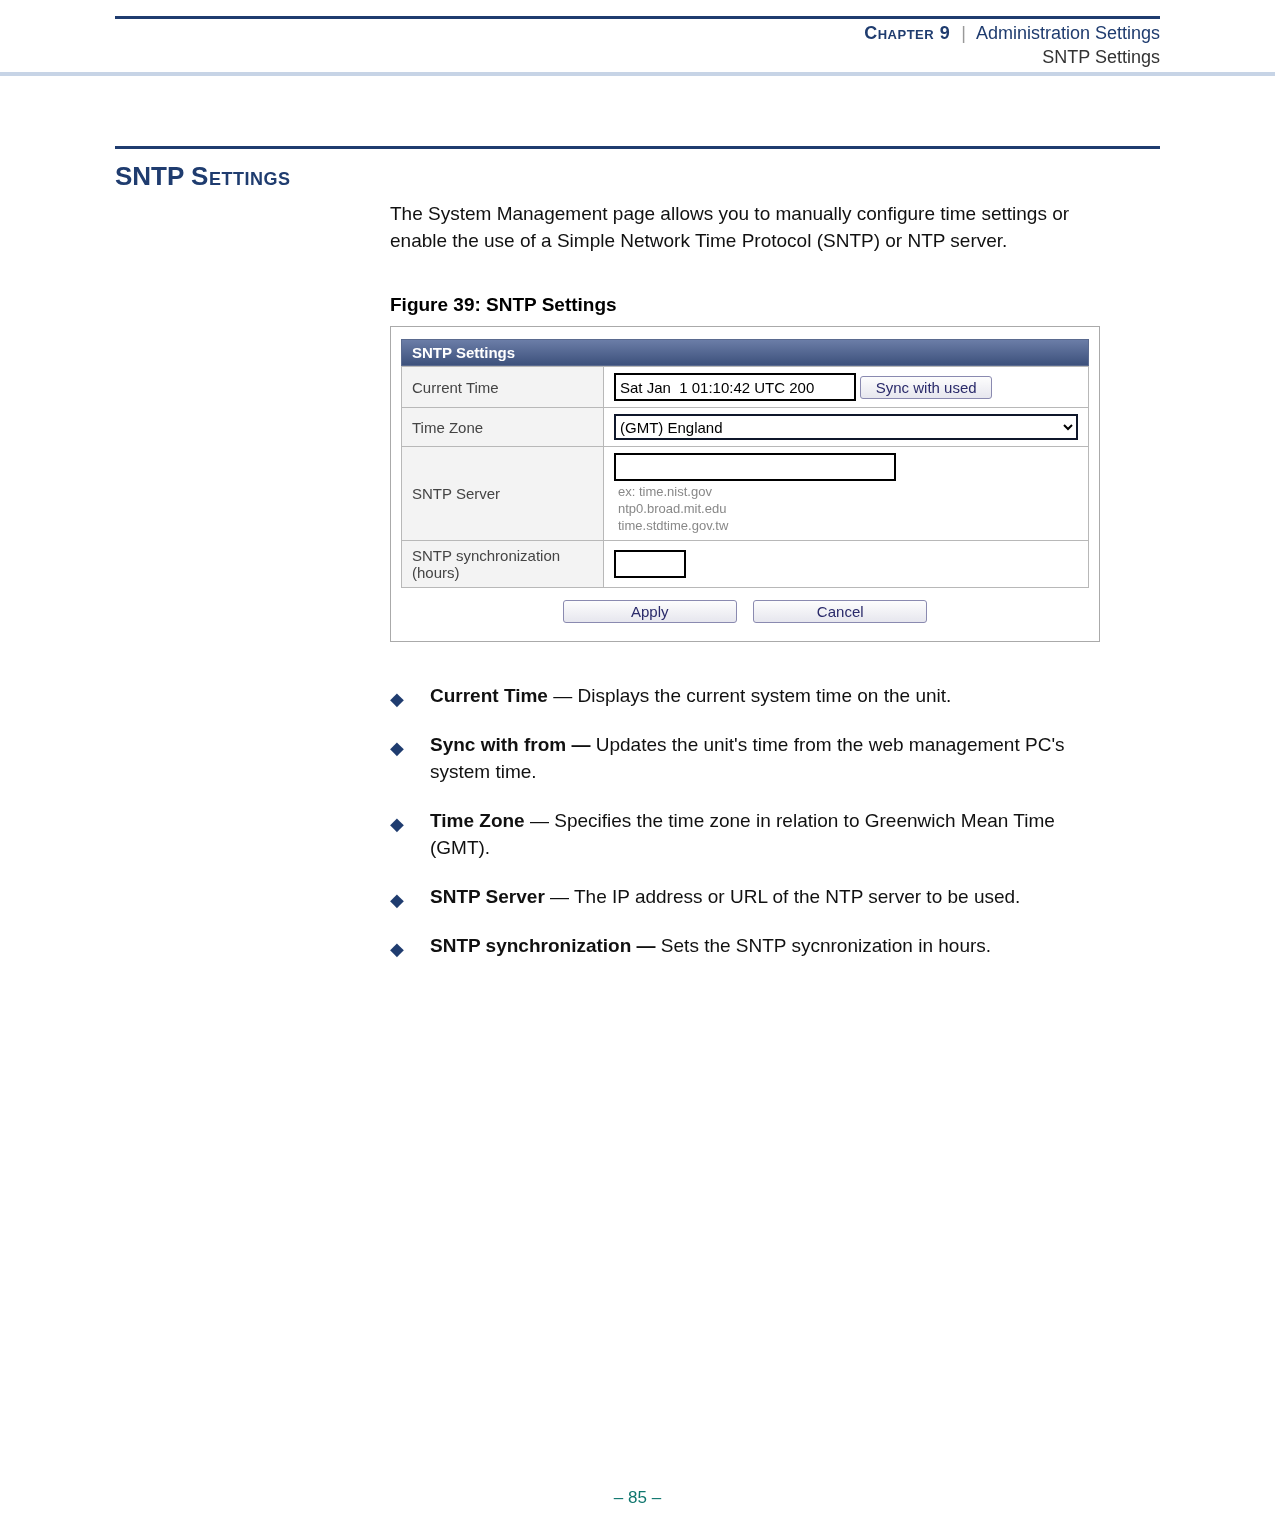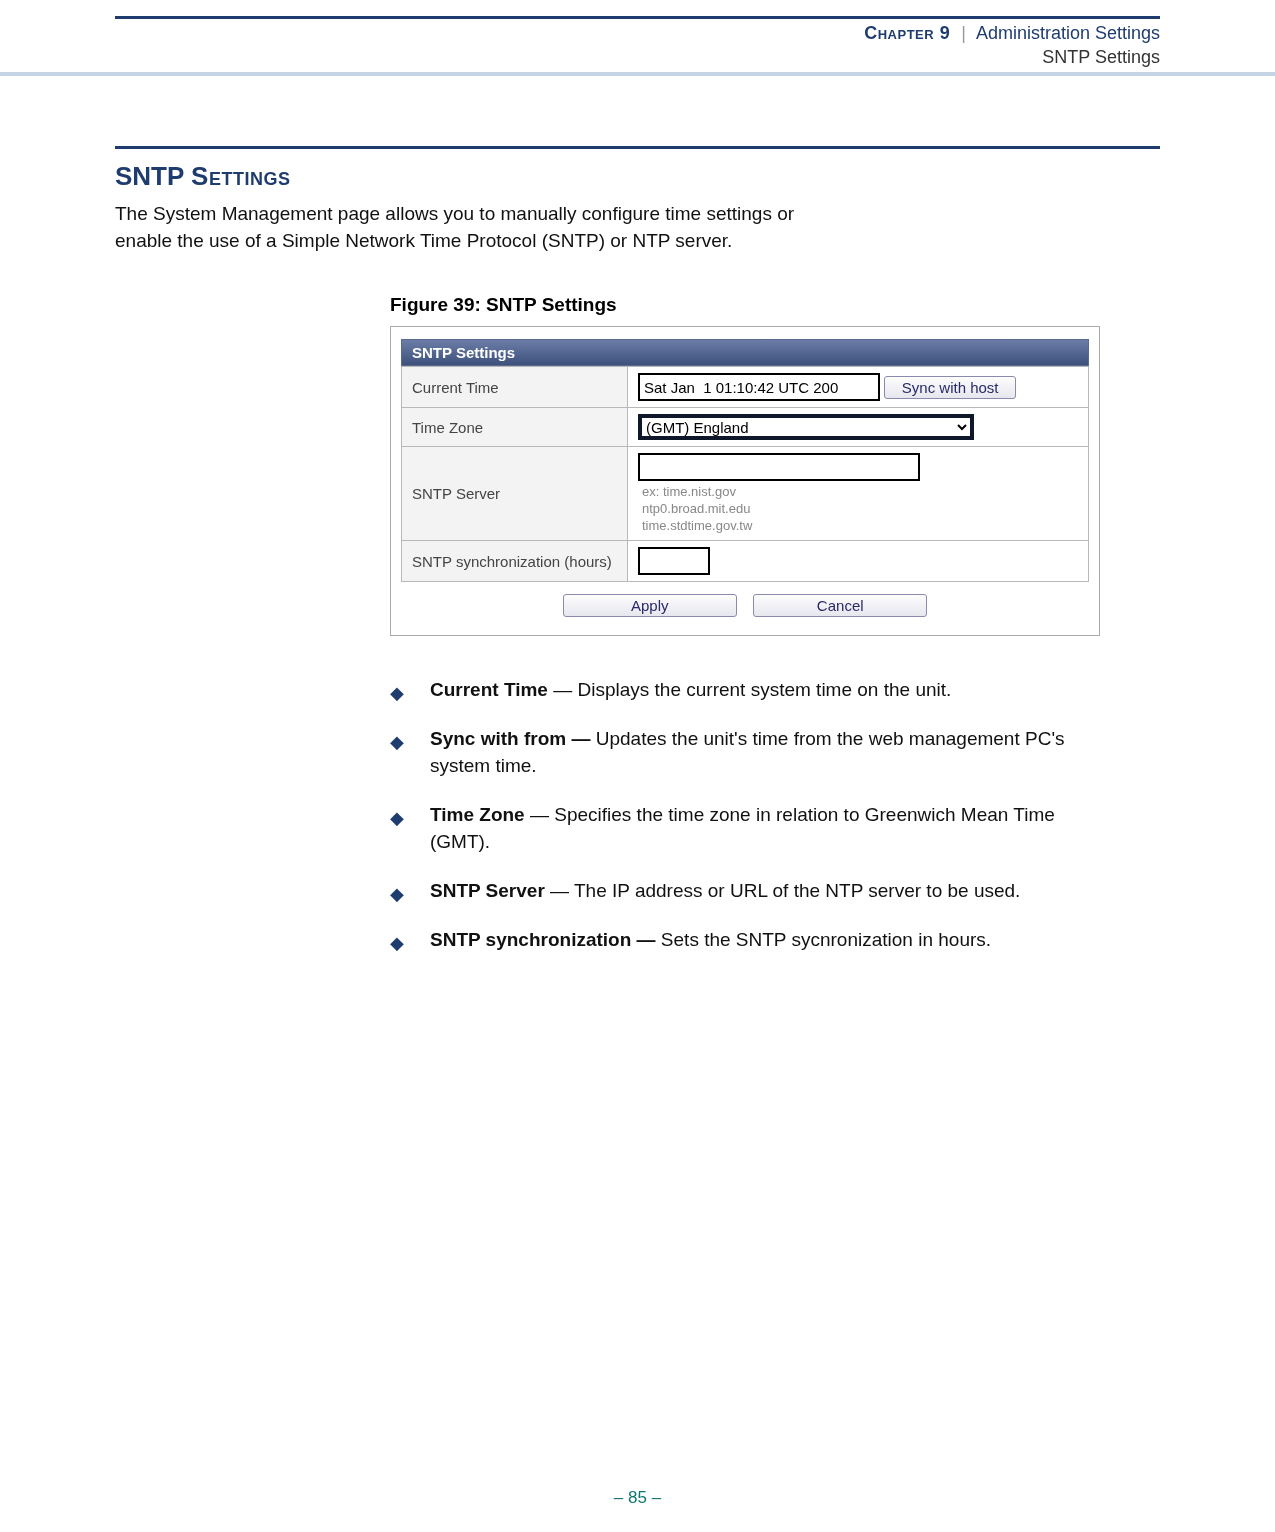--- a/index.html
+++ b/index.html
@@ -79,20 +79,21 @@
   .section-title .sntp {
     font-size: 26px;
   }
   .section-title .settings {
     font-variant: small-caps;
     font-size: 26px;
     letter-spacing: 0.5px;
   }
 
   .intro {
+    margin-left: 275px;
     font-size: 19px;
     line-height: 27px;
     color: #111;
     max-width: 680px;
   }
 
   .figure-caption {
     margin-left: 275px;
     margin-top: 40px;
     margin-bottom: 10px;
@@ -159,23 +160,23 @@
     height: 20px;
     box-sizing: content-box;
   }
   input.text.curtime { width: 230px; }
   input.text.srv { width: 270px; }
   input.text.hours { width: 60px; }
 
   select.tz {
     font-family: Arial, sans-serif;
     font-size: 15px;
-    width: 336px;
+    width: 464px;
     height: 26px;
-    border: 4px solid #0f172a;
+    border: 2px solid #0f172a;
     background: #fff;
   }
 
   .btn {
     display: inline-block;
     font-family: Arial, sans-serif;
     font-size: 15px;
     color: #2a2a6a;
     background: linear-gradient(#fdfdfd, #e6e6ee);
     border: 1px solid #8a8ab0;
@@ -255,21 +256,21 @@
     <div class="figure-caption">Figure 39:  SNTP Settings</div>
 
     <div class="panel-outer">
       <div class="panel-titlebar">SNTP Settings</div>
       <table class="form">
         <tbody>
             <tr>
           <td class="label">Current Time</td>
           <td class="field">
             <input class="text curtime" type="text" value="Sat Jan  1 01:10:42 UTC 200" style="">
-            <span class="btn small">Sync with host</span>
+            <span class="btn small">Sync with used</span>
           </td>
         </tr>
         <tr>
           <td class="label">Time Zone</td>
           <td class="field">
             <select class="tz">
               <option>(GMT) England</option>
             </select>
           </td>
         </tr>

